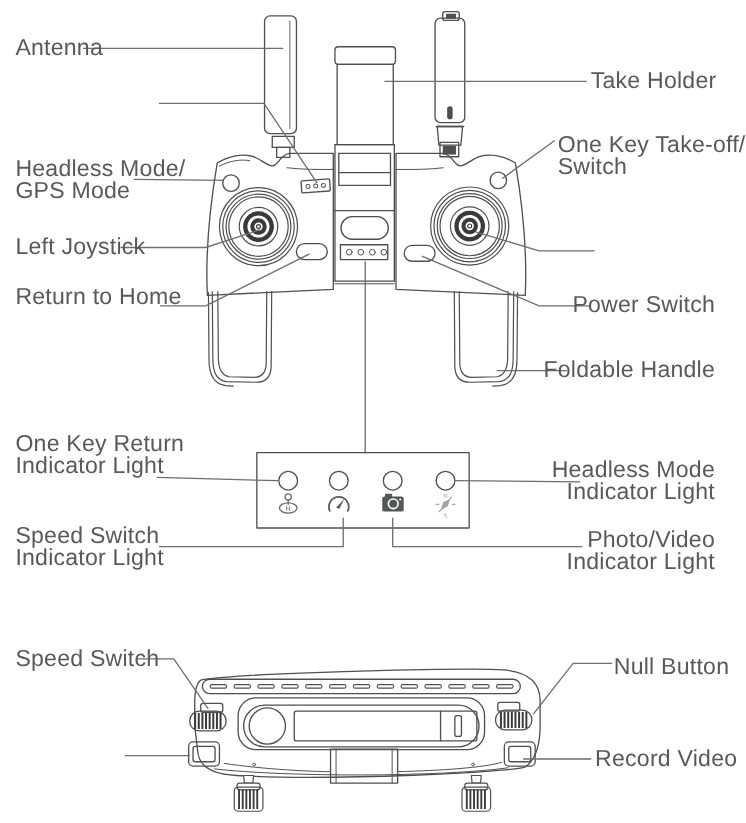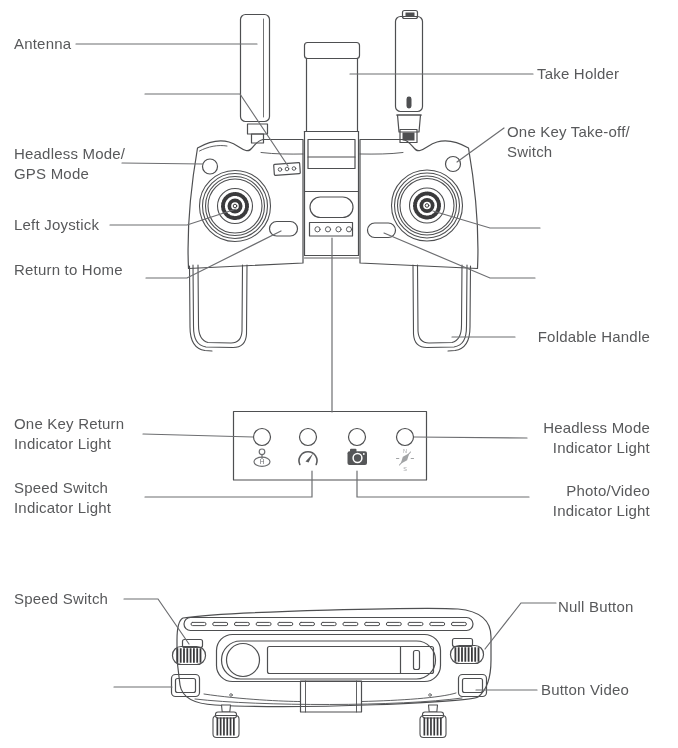--- a/index.html
+++ b/index.html
@@ -1,19 +1,19 @@
 <!DOCTYPE html>
 <html><head>
 <meta charset="utf-8">
 <style>
   html,body{margin:0;padding:0;background:#ffffff;}
   .stage{position:relative;width:678px;height:748px;background:#fff;overflow:hidden;
          font-family:"Liberation Sans",sans-serif;}
   .stage svg{position:absolute;left:0;top:0;}
-  .lbl{position:absolute;font-size:15px;line-height:20px;color:#58595b;
+  .lbl{position:absolute;font-size:21px;line-height:20px;color:#58595b;
        white-space:pre-line;letter-spacing:.2px;}
   .lbl.r{text-align:right;right:28px;}
 </style>
 </head>
 <body>
 
 <div class="stage">
 
 <svg width="678" height="748" viewBox="0 0 678 748">
   <defs>
@@ -242,30 +242,31 @@
     <polyline points="556,603 521,603 485,649"></polyline>
     <polyline points="537,690 476,690"></polyline>
   </g>
 </svg>
 
 <div class="lbl" style="left:14px;top:34px">Antenna</div>
 <div class="lbl" style="left:14px;top:144px">Headless Mode/
 GPS Mode</div>
 <div class="lbl" style="left:14px;top:215px">Left Joystick</div>
 <div class="lbl" style="left:14px;top:260px">Return to Home</div>
-<div class="lbl" style="left:14px;top:414px">One Key Return
+<div class="lbl" style="left:14px;top:394px">One Key Return
 Indicator Light</div>
 <div class="lbl" style="left:14px;top:478px">Speed Switch
 Indicator Light</div>
 <div class="lbl" style="left:14px;top:589px">Speed Switch</div>
 
 <div class="lbl" style="left:537px;top:64px">Take Holder</div>
 <div class="lbl" style="left:507px;top:122px">One Key Take-off/
 Switch</div>
+<div class="lbl r" style="top:268px">Power Switch</div>
 <div class="lbl r" style="top:327px">Foldable Handle</div>
 <div class="lbl r" style="top:418px">Headless Mode
 Indicator Light</div>
 <div class="lbl r" style="top:481px">Photo/Video
 Indicator Light</div>
 <div class="lbl" style="left:558px;top:597px">Null Button</div>
-<div class="lbl" style="left:541px;top:680px">Button Video</div>
+<div class="lbl" style="left:541px;top:680px">Record Video</div>
 
 </div>
 
 </body></html>

